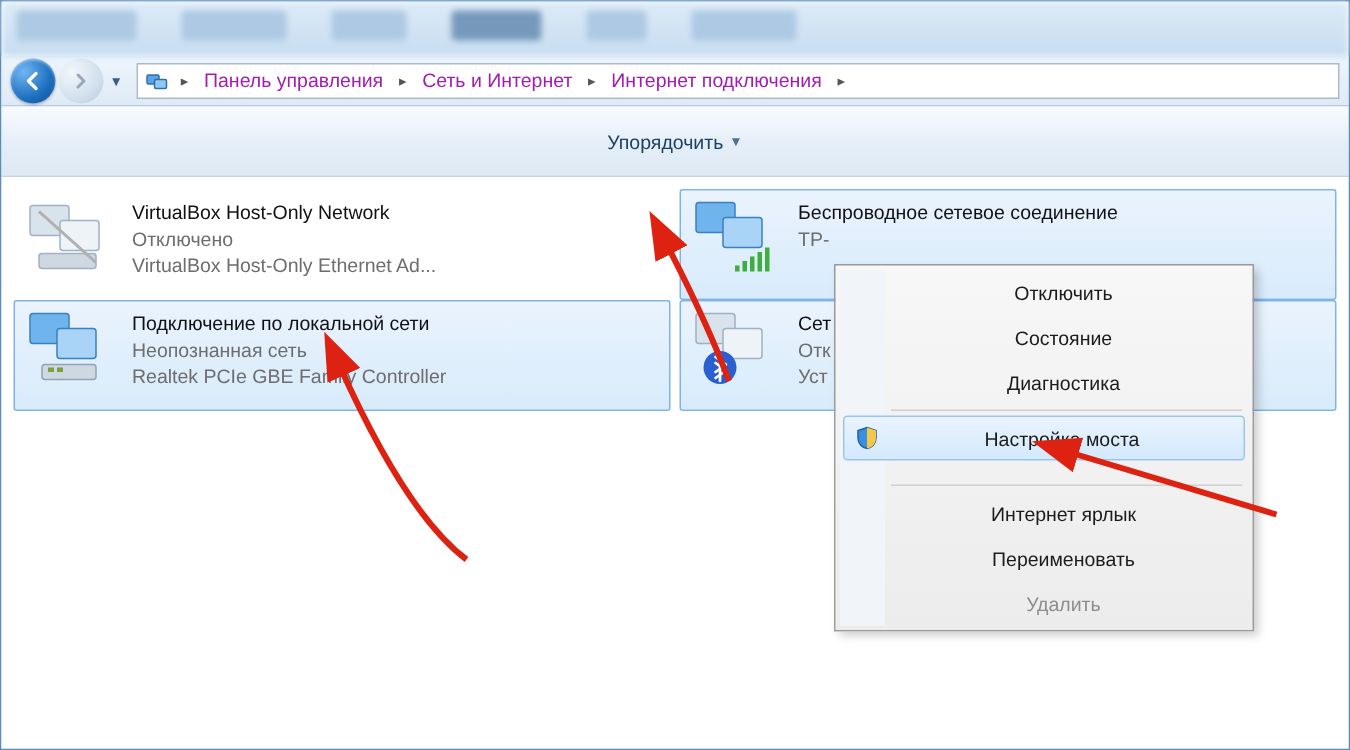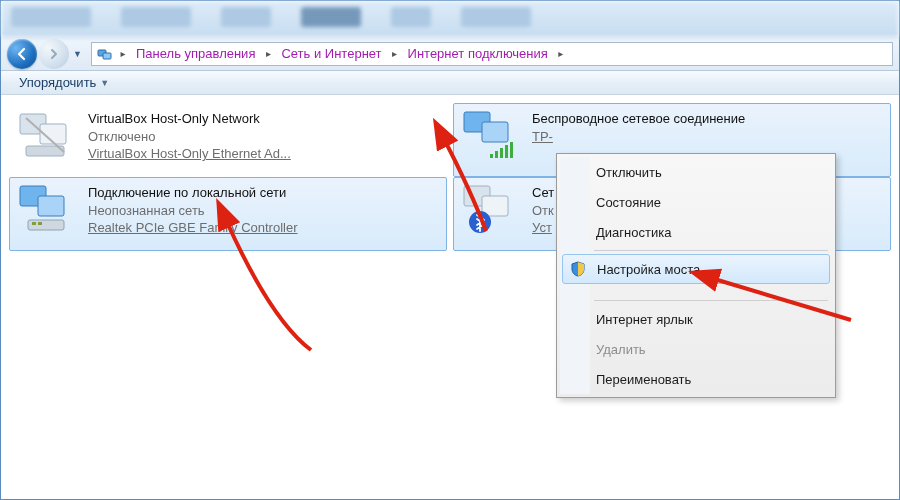--- a/index.html
+++ b/index.html
@@ -76,25 +76,26 @@
     padding:0 6px; color:#a21caf; white-space:nowrap;
     cursor: default;
   }
   .bc-arrow {
     width:14px; display:flex; align-items:center; justify-content:center;
     font-size:10px; color:#555;
   }
 
   
   .toolbar {
-    height: 24px;
+    height: 47px;
     background: linear-gradient(#f7fbff, #e6eff8 50%, #dde9f4);
     border-bottom:1px solid #c6d3e1;
     display:flex; align-items:center;
     padding:0 10px;
+    justify-content:center;
   }
   .tb-btn {
     display:flex; align-items:center; gap:4px;
     padding:4px 8px; color:#1b3f66;
     border-radius:2px;
   }
   .tb-caret{font-size:9px;color:#51708f}
 
   
   .content {
@@ -119,21 +120,21 @@
     background: linear-gradient(#eaf3fd,#d8ebfb);
     border-color:#7fb3e6;
   }
   .conn .icon-wrap {
     width:64px; height:54px; margin-right:8px; position:relative;
     flex-shrink:0;
   }
   .conn .txt { padding-top:2px; line-height:1.35; overflow:hidden; }
   .conn .line1 { color:#111; white-space:nowrap; overflow:hidden; text-overflow:ellipsis; }
   .conn .line2 { color:#6d6d6d; white-space:nowrap; overflow:hidden; text-overflow:ellipsis;}
-  .conn .line3 { color:#6d6d6d; white-space:nowrap; overflow:hidden; text-overflow:ellipsis;text-decoration:underline;}
+  .conn .line3 { color:#6d6d6d; white-space:nowrap; overflow:hidden; text-overflow:ellipsis;}
 
   
   .ctx {
     position:absolute;
     left:555px; top:58px;
     width:280px;
     background: linear-gradient(#f7f7f7,#ececec);
     border:1px solid #9b9b9b;
     box-shadow: 3px 3px 6px rgba(0,0,0,.2);
     padding:3px;
@@ -141,20 +142,21 @@
   .ctx-inner {
     border-left: 30px solid #f1f4f8;
   }
   .ctx-item {
     display:flex; align-items:center;
     height:30px;
     padding:0 10px 0 6px;
     margin-left:-30px; padding-left:36px;
     color:#1b1b1b;
     position:relative;
+    justify-content:center;
   }
   .ctx-item.hl {
     background: linear-gradient(#eaf4fe,#d3e9fc);
     border:1px solid #98c5ef; border-radius:3px;
     margin:0 2px 16px -28px; padding-left:34px;
   }
   .ctx-item.disabled { color:#8d8d8d }
   .ctx-sep {
     height:1px; background:#cfcfcf; margin:3px 4px 3px 4px;
   }
@@ -317,25 +319,25 @@
               <path d="M8 1 L14 3 V8 C14 12 11 14.5 8 15 C5 14.5 2 12 2 8 V3 Z" fill="#3a8fe0" stroke="#1e5fa0"></path>
               <path d="M8 1 L14 3 V8 C14 12 11 14.5 8 15 V1 Z" fill="#f2c84b"></path>
             </svg>
           </span>
           <span>Настройка моста</span>
         </div>
         <div class="ctx-sep"></div>
         <div class="ctx-item">
             <span>Интернет ярлык</span>
           </div>
+        <div class="ctx-item">
+            <span>Переименовать</span>
+          </div>
         <div class="ctx-item disabled">
             <span>Удалить</span>
-          </div>
-        <div class="ctx-item">
-            <span>Переименовать</span>
           </div>
       </div>
     </div>
 
     <div class="arrow" style="left:200px; top:115px;">
       <svg width="120" height="150">
         <defs>
             <marker id="ah1" markerWidth="10" markerHeight="10" refX="2" refY="3" orient="auto">
           <path d="M0,0 L0,6 L8,3 Z" fill="#d21"></path>
             </marker>

